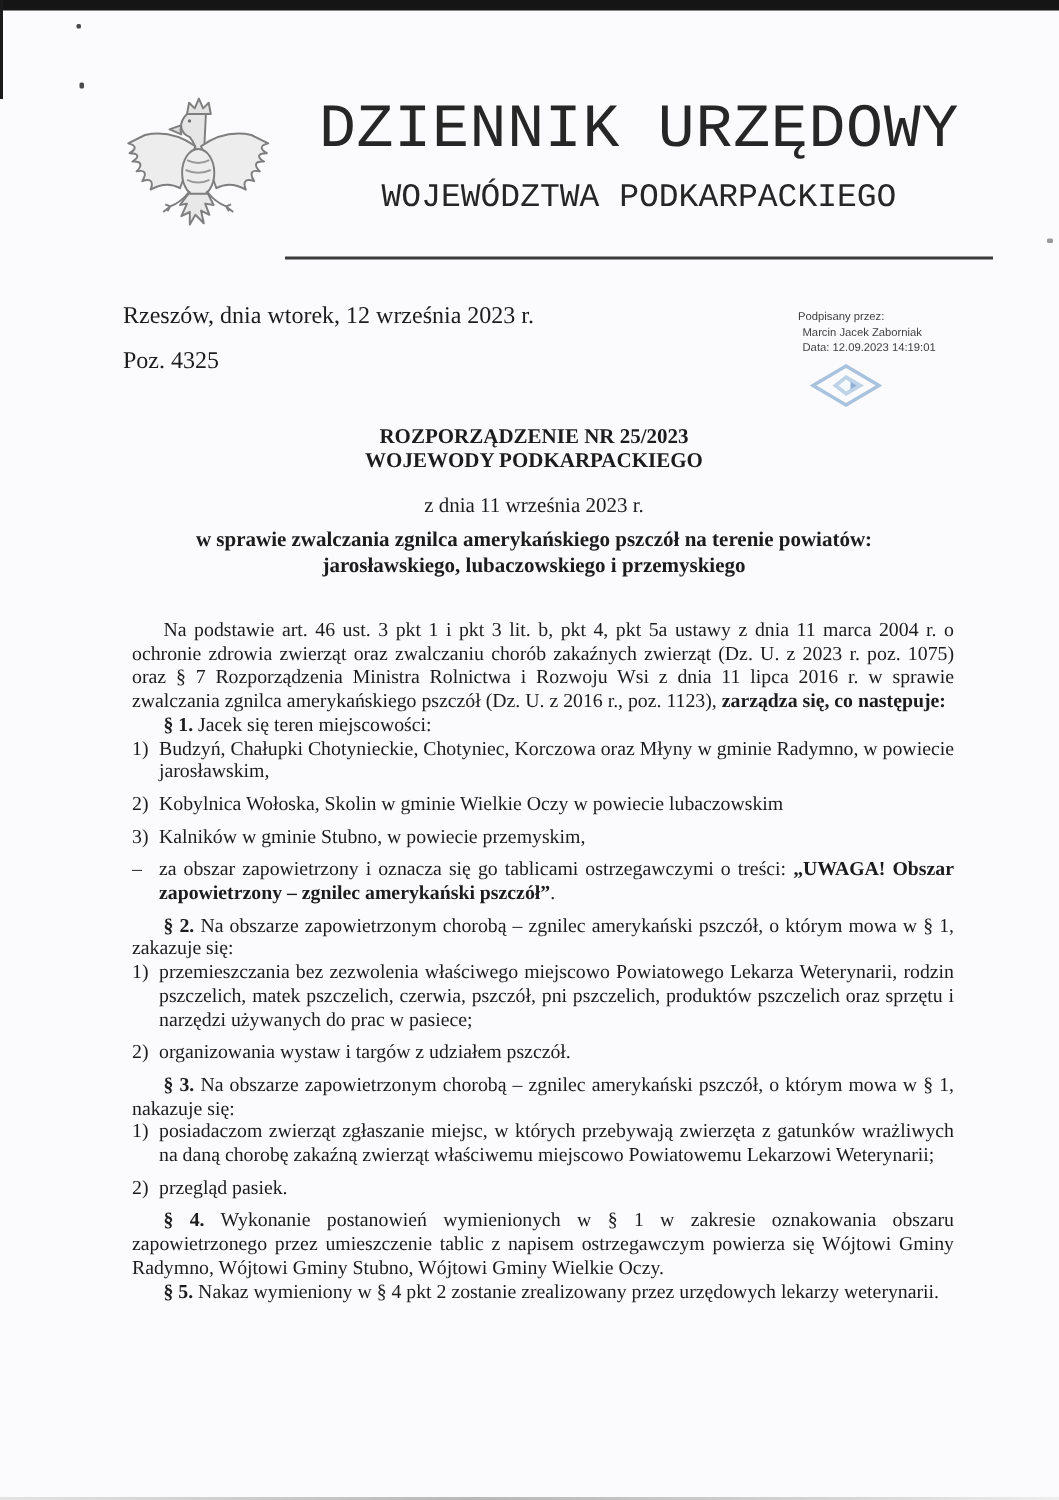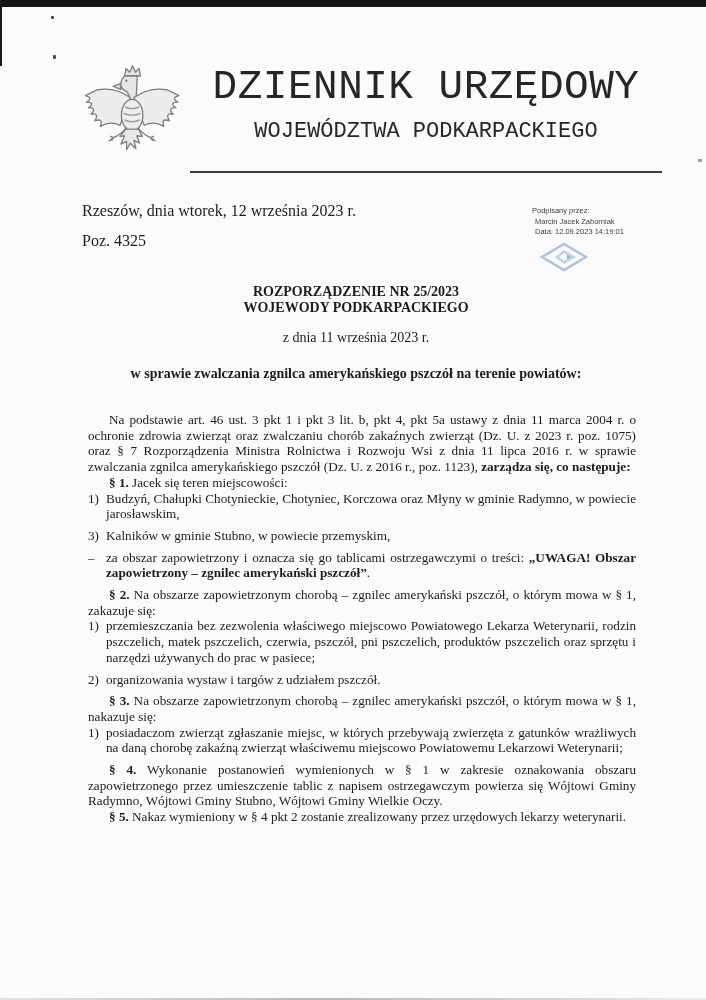--- a/index.html
+++ b/index.html
@@ -35,21 +35,21 @@
   .signature{position:absolute;top:206px;left:532px;width:160px;
     font-family:"Liberation Sans","DejaVu Sans",sans-serif;
     font-size:7.5px;line-height:10.5px;color:#3e3e3e;text-align:left;}
   .signature .ind{padding-left:3px;}
   .stamp{margin:4px 0 0 8px;display:block;}
 
   
   .act-head{position:absolute;top:284px;left:82px;width:548px;text-align:center;}
   .act-title{font-size:14px;line-height:16px;font-weight:bold;}
   .act-date{font-size:14px;margin-top:14px;}
-  .act-subject{font-size:14px;line-height:16.5px;font-weight:bold;margin-top:20px;}
+  .act-subject{font-size:14px;line-height:16.5px;font-weight:bold;margin-top:7px;}
 
   
   .doc-body{position:absolute;top:412px;left:88px;width:548px;
     font-size:13.2px;line-height:15.7px;text-align:justify;}
   .doc-body p{margin:0;}
   .para{text-indent:21px;margin-bottom:9px;}
   .sect{text-indent:21px;margin:8px 0 8px 0;}
   .item{padding-left:18px;text-indent:-18px;margin:0 0 6px 0;}
   .item .num{display:inline-block;width:18px;text-indent:0;}
   .b{font-weight:bold;}
@@ -103,40 +103,43 @@
     <path d="M27,12.5 L31,15 L27,17.5 Z" fill="#8fb0d4"></path>
   </svg>
 </div>
 
 <div class="act-head">
   <div class="act-title">ROZPORZĄDZENIE NR 25/2023</div>
   <div class="act-title">WOJEWODY PODKARPACKIEGO</div>
   <div class="act-date">z dnia 11 września 2023 r.</div>
   <div class="act-subject">
     <div>w sprawie zwalczania zgnilca amerykańskiego pszczół na terenie powiatów:</div>
+    <div>jarosławskiego, lubaczowskiego i przemyskiego</div>
   </div>
 </div>
 
 <div class="doc-body">
 
   <p class="para"><span>Na podstawie art. 46 ust. 3 pkt 1 i pkt 3 lit. b, pkt 4, pkt 5a ustawy z dnia 11 marca 2004 r. o ochronie zdrowia zwierząt oraz zwalczaniu chorób zakaźnych zwierząt (Dz. U. z 2023 r. poz. 1075) oraz § 7 Rozporządzenia Ministra Rolnictwa i Rozwoju Wsi z dnia 11 lipca 2016 r. w sprawie zwalczania zgnilca amerykańskiego pszczół (Dz. U. z 2016 r., poz. 1123), </span><span class="b">zarządza się, co następuje:</span></p>
 
   <p class="sect"><span class="b">§ 1.</span> <span>Jacek się teren miejscowości:</span></p>
 
   <div class="item"><span class="num">1)</span><span>Budzyń, Chałupki Chotynieckie, Chotyniec, Korczowa oraz Młyny w gminie Radymno, w powiecie jarosławskim,</span></div>
+  <div class="item"><span class="num">2)</span><span>Kobylnica Wołoska, Skolin w gminie Wielkie Oczy w powiecie lubaczowskim</span></div>
   <div class="item"><span class="num">3)</span><span>Kalników w gminie Stubno, w powiecie przemyskim,</span></div>
 
   <div class="item"><span class="num">–</span><span>za obszar zapowietrzony i oznacza się go tablicami ostrzegawczymi o treści: </span><span class="b">„UWAGA! Obszar zapowietrzony – zgnilec amerykański pszczół”</span><span>.</span></div>
 
   <p class="sect"><span class="b">§ 2.</span> <span>Na obszarze zapowietrzonym chorobą – zgnilec amerykański pszczół, o którym mowa w § 1, zakazuje się:</span></p>
 
   <div class="item"><span class="num">1)</span><span>przemieszczania bez zezwolenia właściwego miejscowo Powiatowego Lekarza Weterynarii, rodzin pszczelich, matek pszczelich, czerwia, pszczół, pni pszczelich, produktów pszczelich oraz sprzętu i narzędzi używanych do prac w pasiece;</span></div>
   <div class="item"><span class="num">2)</span><span>organizowania wystaw i targów z udziałem pszczół.</span></div>
 
   <p class="sect"><span class="b">§ 3.</span> <span>Na obszarze zapowietrzonym chorobą – zgnilec amerykański pszczół, o którym mowa w § 1, nakazuje się:</span></p>
 
   <div class="item"><span class="num">1)</span><span>posiadaczom zwierząt zgłaszanie miejsc, w których przebywają zwierzęta z gatunków wrażliwych na daną chorobę zakaźną zwierząt właściwemu miejscowo Powiatowemu Lekarzowi Weterynarii;</span></div>
+  <div class="item"><span class="num">2)</span><span>przegląd pasiek.</span></div>
 
   <p class="sect"><span class="b">§ 4.</span> <span>Wykonanie postanowień wymienionych w § 1 w zakresie oznakowania obszaru zapowietrzonego przez umieszczenie tablic z napisem ostrzegawczym powierza się Wójtowi Gminy Radymno, Wójtowi Gminy Stubno, Wójtowi Gminy Wielkie Oczy.</span></p>
 
   <p class="sect"><span class="b">§ 5.</span> <span>Nakaz wymieniony w § 4 pkt 2 zostanie zrealizowany przez urzędowych lekarzy weterynarii.</span></p>
 
 </div>
 
 </body></html>

